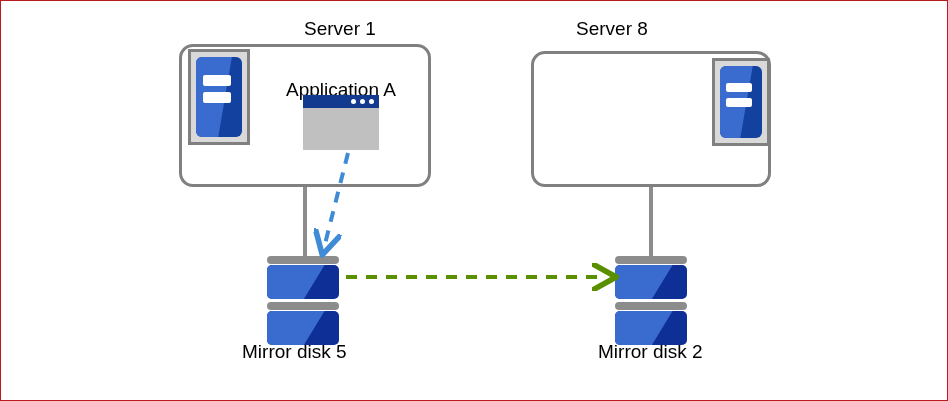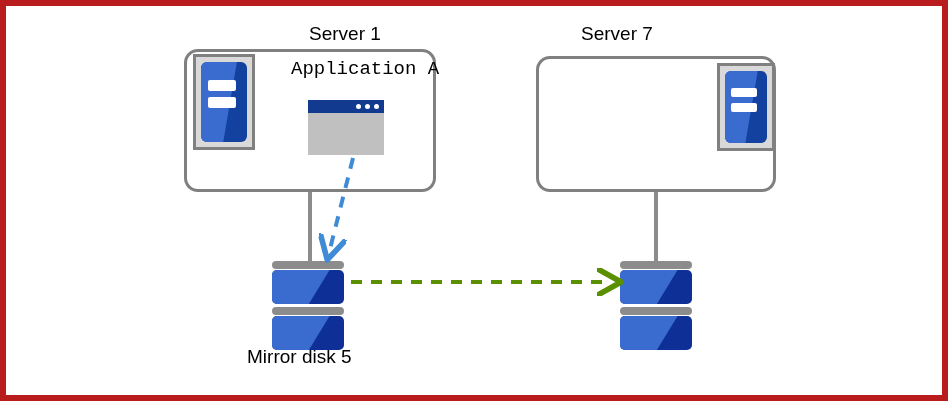--- a/index.html
+++ b/index.html
@@ -2,21 +2,21 @@
 <html><head>
 <meta charset="utf-8">
 <style>
   html,body{margin:0;padding:0;background:#ffffff;}
   body{font-family:"Liberation Sans",sans-serif;}
 
   #canvas{
     position:relative;
     width:948px;height:401px;
     background:#ffffff;
-    border:6px solid #b91c1c;
+    border:1px solid #b91c1c;
     box-sizing:border-box;
     overflow:hidden;
   }
 
   .lbl{
     position:absolute;
     color:#000000;
     font-size:19px;
     line-height:22px;
     white-space:nowrap;
@@ -137,32 +137,32 @@
 
   <div class="server-box" style="left:178px;top:43px;width:252px;height:143px;"></div>
 
   <div class="server-icon" style="left:187px;top:48px;width:62px;height:96px;">
     <div class="chassis">
       <div class="bar b1"></div>
       <div class="bar b2"></div>
     </div>
   </div>
 
-  <div class="lbl" style="left:285px;top:52px;font-family:Liberation Mono, monospace;">Application A</div>
+  <div class="lbl" style="left:285px;top:78px;">Application A</div>
 
   <div class="app-window" style="left:302px;top:94px;width:76px;height:55px;">
     <div class="titlebar">
       <span class="dot"></span>
       <span class="dot"></span>
       <span class="dot"></span>
     </div>
     <div class="body"></div>
   </div>
 
-  <div class="lbl" style="left:575px;top:17px;">Server 7</div>
+  <div class="lbl" style="left:575px;top:17px;">Server 8</div>
 
   <div class="server-box" style="left:530px;top:50px;width:240px;height:136px;"></div>
 
   <div class="server-icon" style="left:711px;top:57px;width:58px;height:88px;">
     <div class="chassis">
       <div class="bar b1"></div>
       <div class="bar b2"></div>
     </div>
   </div>
 
@@ -179,20 +179,21 @@
 
   <div class="lbl" style="left:241px;top:340px;">Mirror disk 5</div>
 
   <div class="disk" style="left:614px;top:255px;width:72px;">
     <div class="platter-bar"></div>
     <div class="platter"></div>
     <div class="platter-bar"></div>
     <div class="platter"></div>
   </div>
 
+  <div class="lbl" style="left:597px;top:340px;">Mirror disk 2</div>
 
 
   <svg class="overlay" viewBox="0 0 948 401">
     <defs>
       <marker id="blue-head" markerWidth="7" markerHeight="7" refX="3.2" refY="3.5" orient="auto" markerUnits="strokeWidth">
         <path d="M0.4,0.4 L6,3.5 L0.4,6.6" fill="none" stroke="#3f8bd6" stroke-width="1.4" stroke-linecap="round" stroke-linejoin="round"></path>
       </marker>
       <marker id="green-head" markerWidth="7" markerHeight="7" refX="3.2" refY="3.5" orient="auto" markerUnits="strokeWidth">
         <path d="M0.4,0.4 L6,3.5 L0.4,6.6" fill="none" stroke="#5a8f00" stroke-width="1.4" stroke-linecap="round" stroke-linejoin="round"></path>
       </marker>

